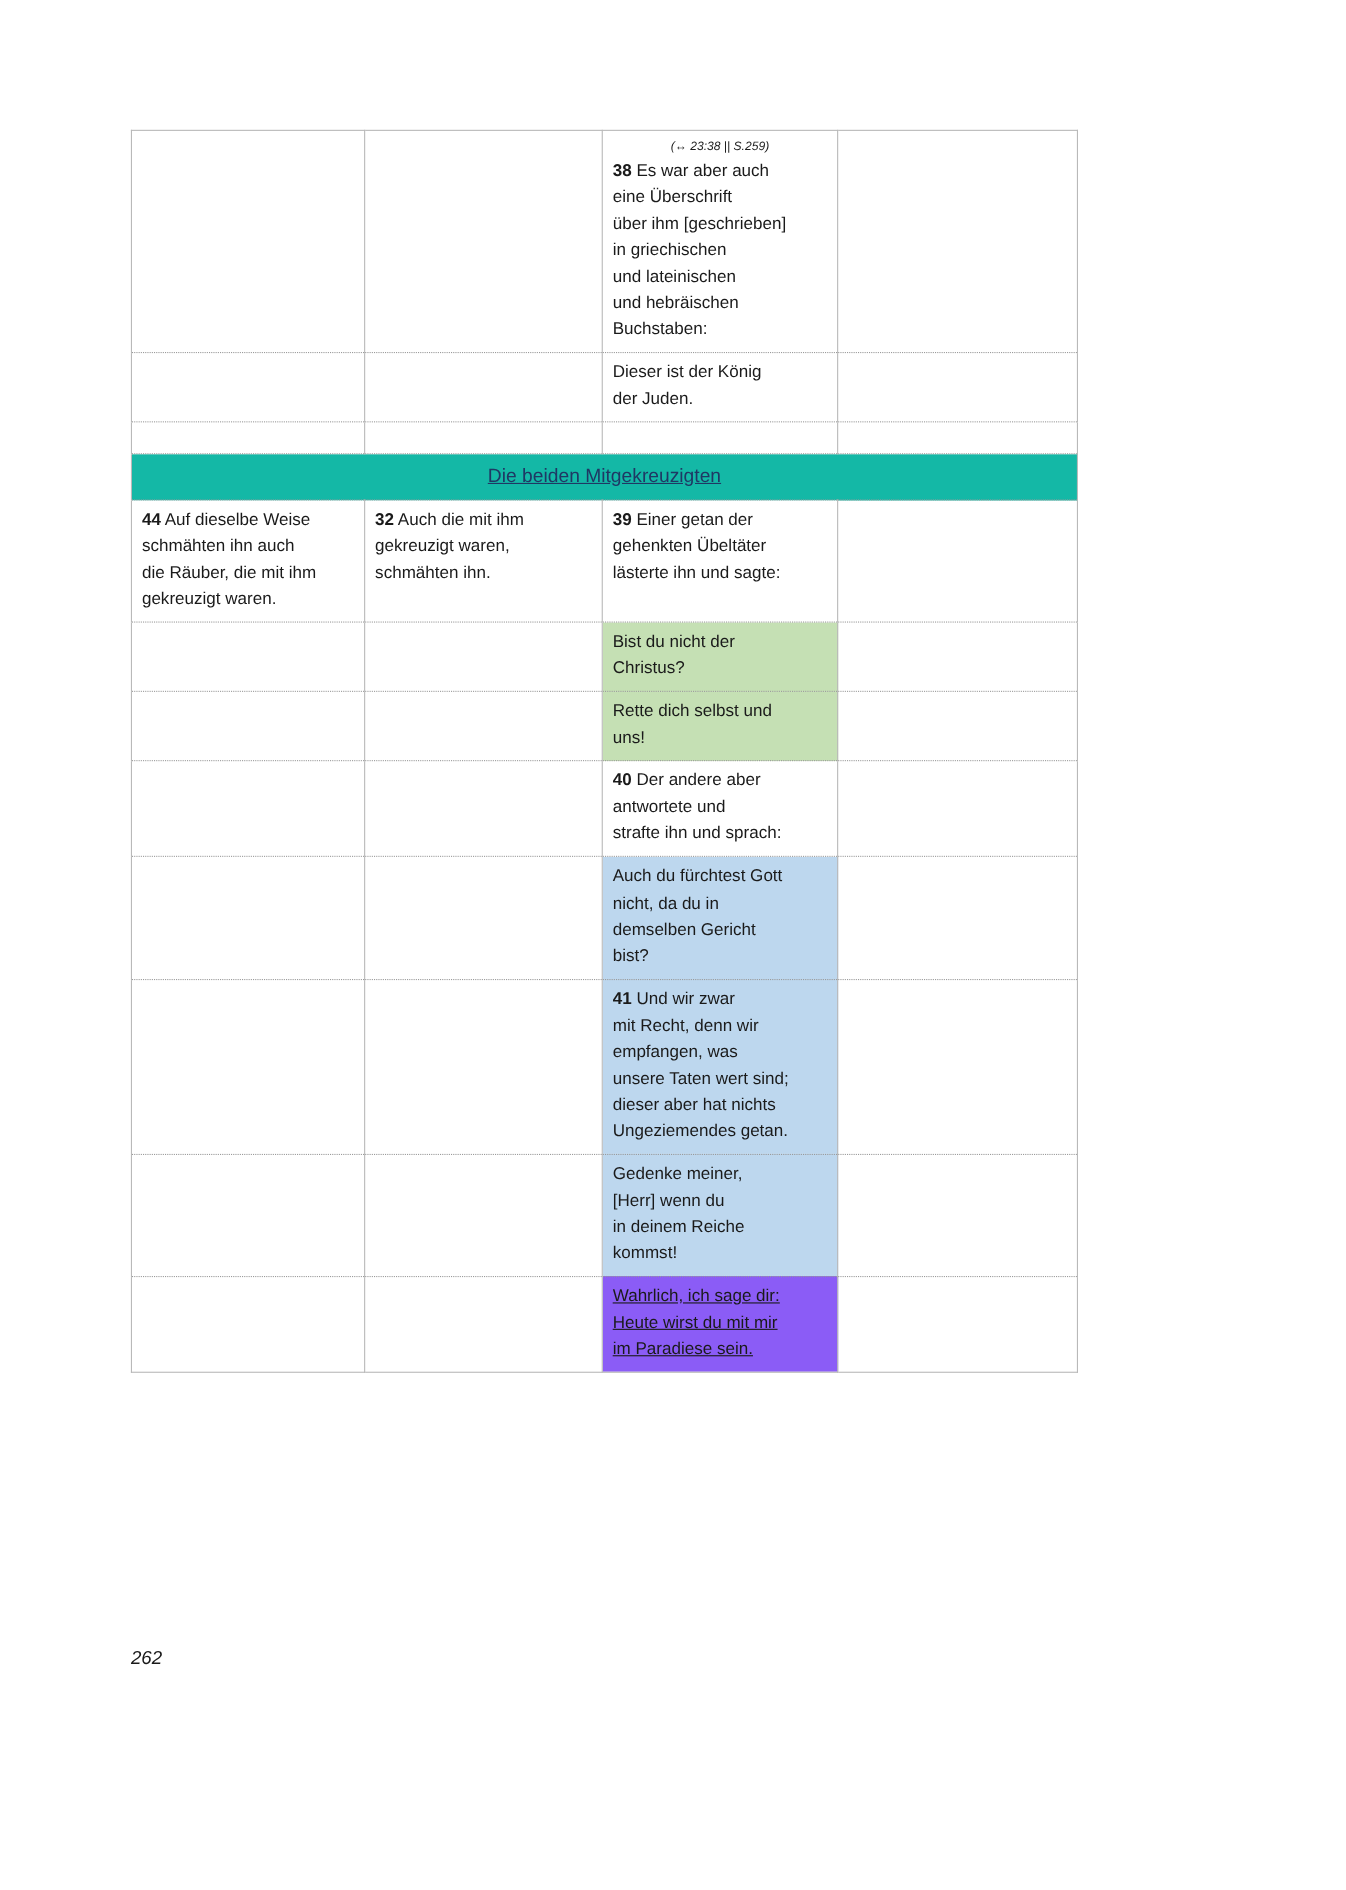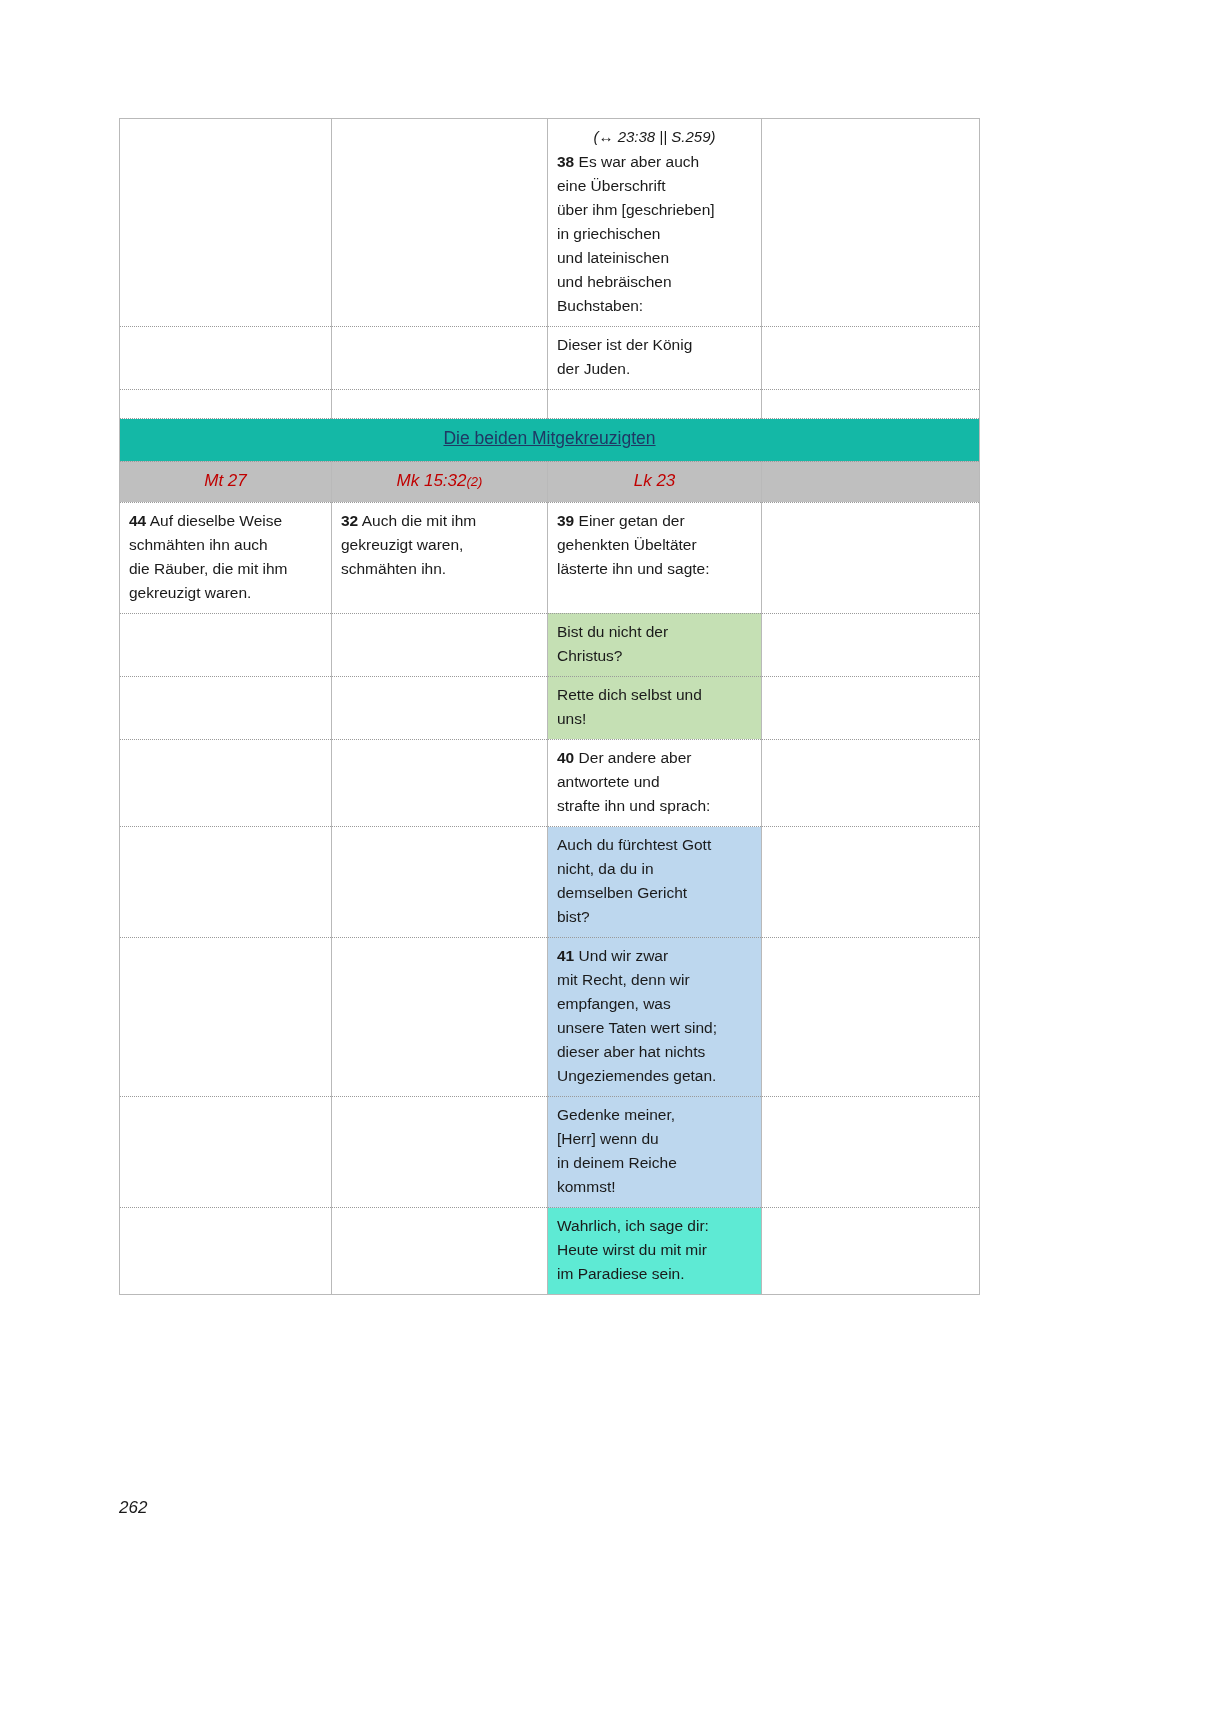--- a/index.html
+++ b/index.html
@@ -49,21 +49,21 @@
     word-wrap: break-word;
   }
   
   table.synopsis tr.first-row td { border-top: 1px solid #b9b9b9; }
   table.synopsis tr.last-row td { border-bottom: 1px solid #b9b9b9; }
 
   td.no-pad-top { padding-top: 4px; }
 
   .xref {
     font-style: italic;
-    font-size: 15px;
+    font-size: 11px;
     text-align: center;
     display: block;
     margin-bottom: 2px;
     color: #1a1a1a;
   }
   .vnum {
     font-weight: bold;
   }
   .section-title-row td {
     background: #14b8a6;
@@ -94,21 +94,21 @@
   }
   .ref-row td .small {
     font-size: 13px;
   }
   .empty-col {
     border-left: 1px solid #b9b9b9;
     border-right: 1px solid #b9b9b9;
   }
   .hl-green { background: #c5e0b4; margin-top: 32px; }
   .hl-blue  { background: #bdd7ee; }
-  .hl-yellow{ background: #5eead4; }
+  .hl-yellow{ background: #8b5cf6; text-decoration: underline; }
   .plain { background: #ffffff; }
 
   .cell-inner { display: block; }
 
   .page-number {
     position: absolute;
     left: 119px;
     top: 1498px;
     font-size: 17px;
     color: #1a1a1a;
@@ -168,26 +168,20 @@
           <td class="plain"></td>
           <td class="empty-col"></td>
         </tr>
 
         <tr class="section-title-row">
           <td colspan="4">
             <span class="section-title">Die beiden Mitgekreuzigten</span>
           </td>
         </tr>
 
-        <tr class="ref-row">
-          <td><span>Mt 27</span></td>
-          <td><span>Mk 15:32</span><span class="small">(2)</span></td>
-          <td><span>Lk 23</span></td>
-          <td></td>
-        </tr>
 
         <tr>
           <td class="plain">
             <span class="cell-inner">
               <span class="l"><span class="vnum">44</span> <span>Auf dieselbe Weise</span></span>
               <span class="l">schmähten ihn auch</span>
               <span class="l">die Räuber, die mit ihm</span>
               <span class="l">gekreuzigt waren.</span>
             </span>
           </td>

